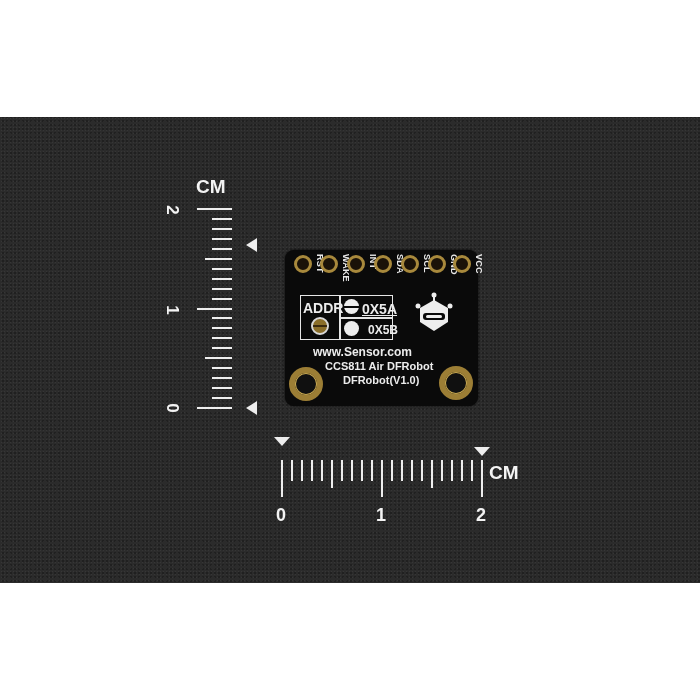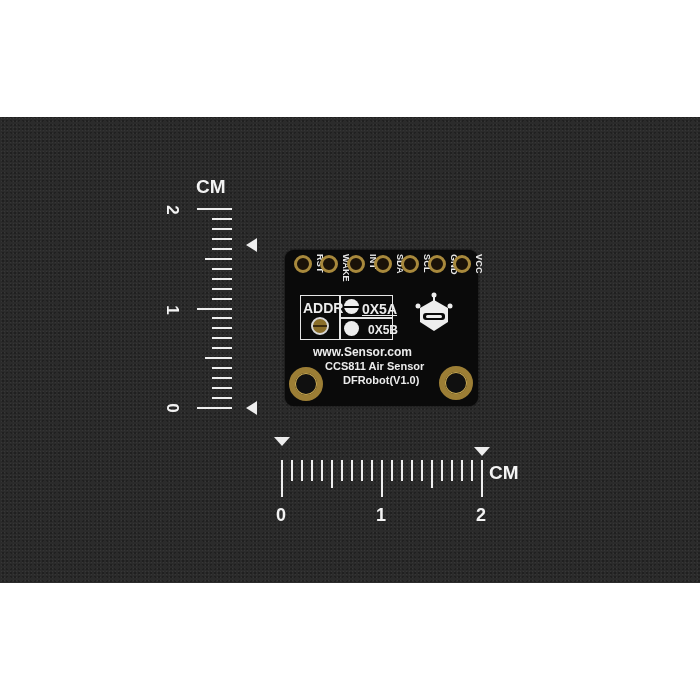--- a/index.html
+++ b/index.html
@@ -123,18 +123,18 @@
     <circle cx="19" cy="3" r="2.5" fill="#eee"></circle>
     <line x1="19" y1="3" x2="19" y2="9" stroke="#eee" stroke-width="2"></line>
     <circle cx="3" cy="14" r="2.5" fill="#eee"></circle>
     <circle cx="35" cy="14" r="2.5" fill="#eee"></circle>
     <polygon points="19,8 33,16 33,30 19,39 5,30 5,16" fill="#eeeeee"></polygon>
     <rect x="8" y="21" width="22" height="7" rx="3" fill="#0a0a0a"></rect>
     <rect x="11" y="23" width="16" height="3" rx="1.5" fill="#eee"></rect>
   </svg>
 
   <div class="btxt" style="left:28px;top:95px;font-size:12px;">www.Sensor.com</div>
-  <div class="btxt" style="left:40px;top:110px;font-size:11px;">CCS811 Air Sensor</div>
+  <div class="btxt" style="left:40px;top:110px;font-size:11px;">CCS811 Air DFRobot</div>
   <div class="btxt" style="left:58px;top:124px;font-size:11px;">DFRobot(V1.0)</div>
 
   <div class="hole" style="left:4px;top:117px;"></div>
   <div class="hole" style="left:154px;top:116px;"></div>
 </div>
 
 </body></html>

